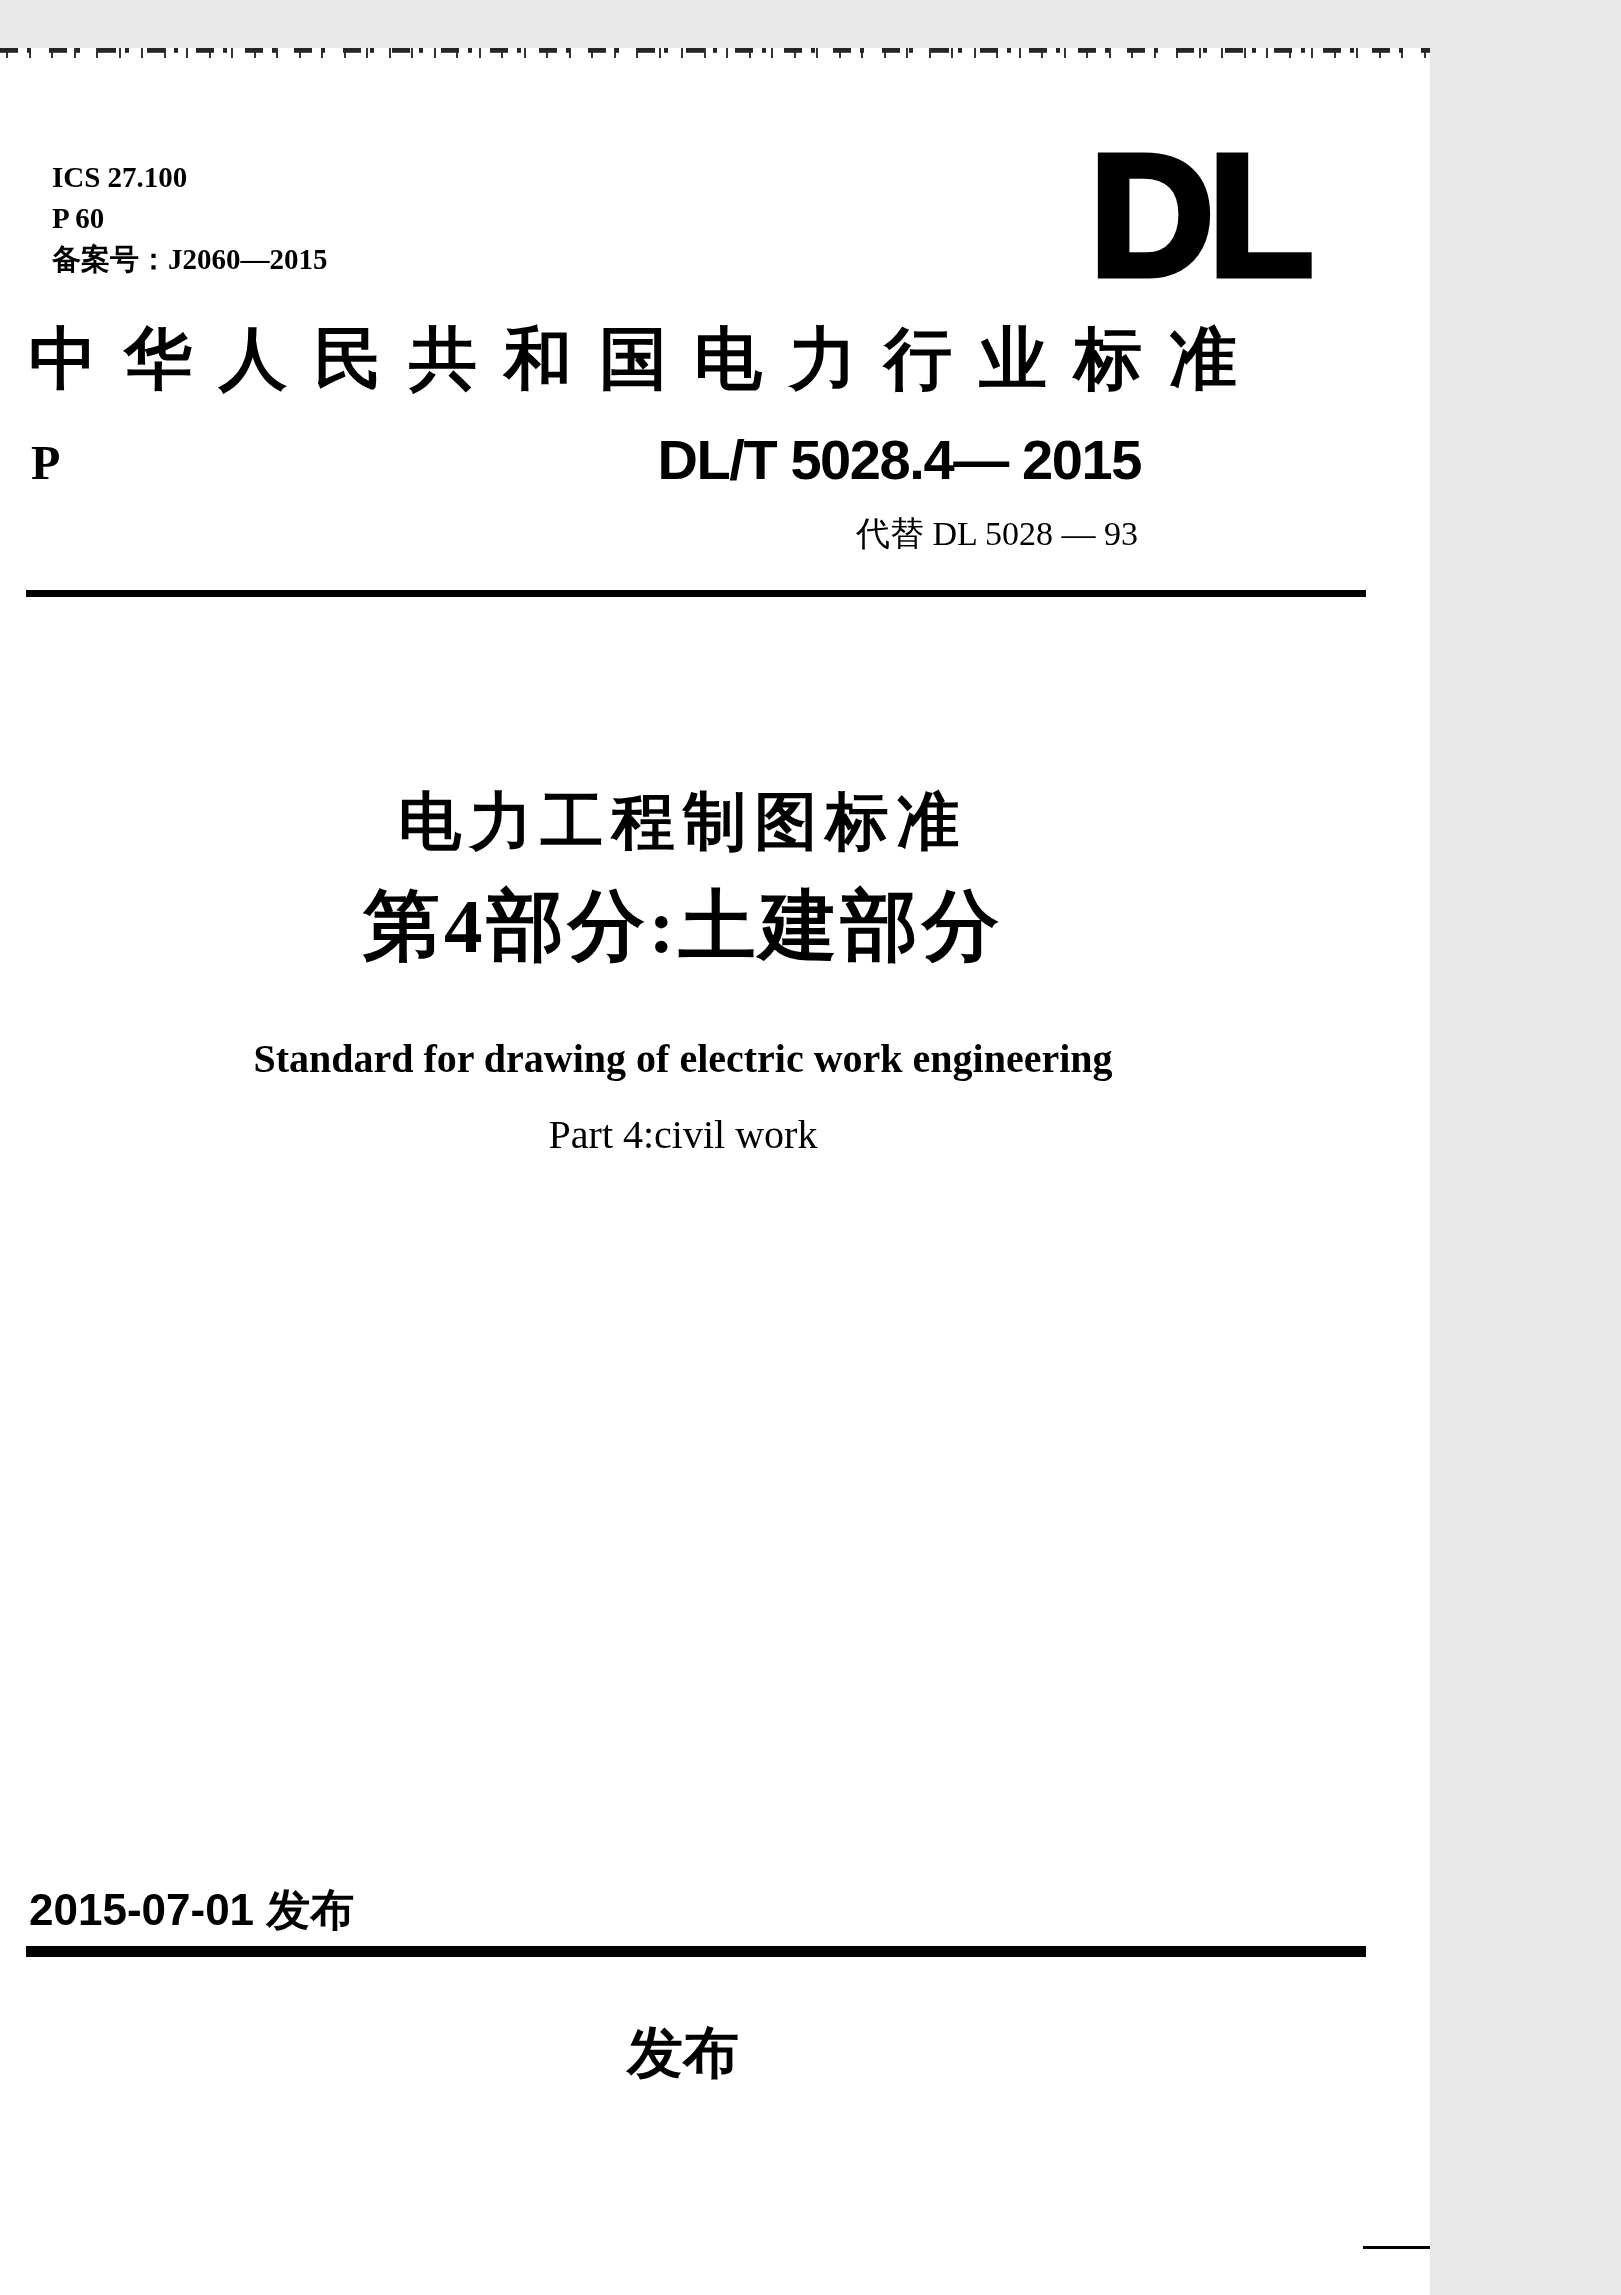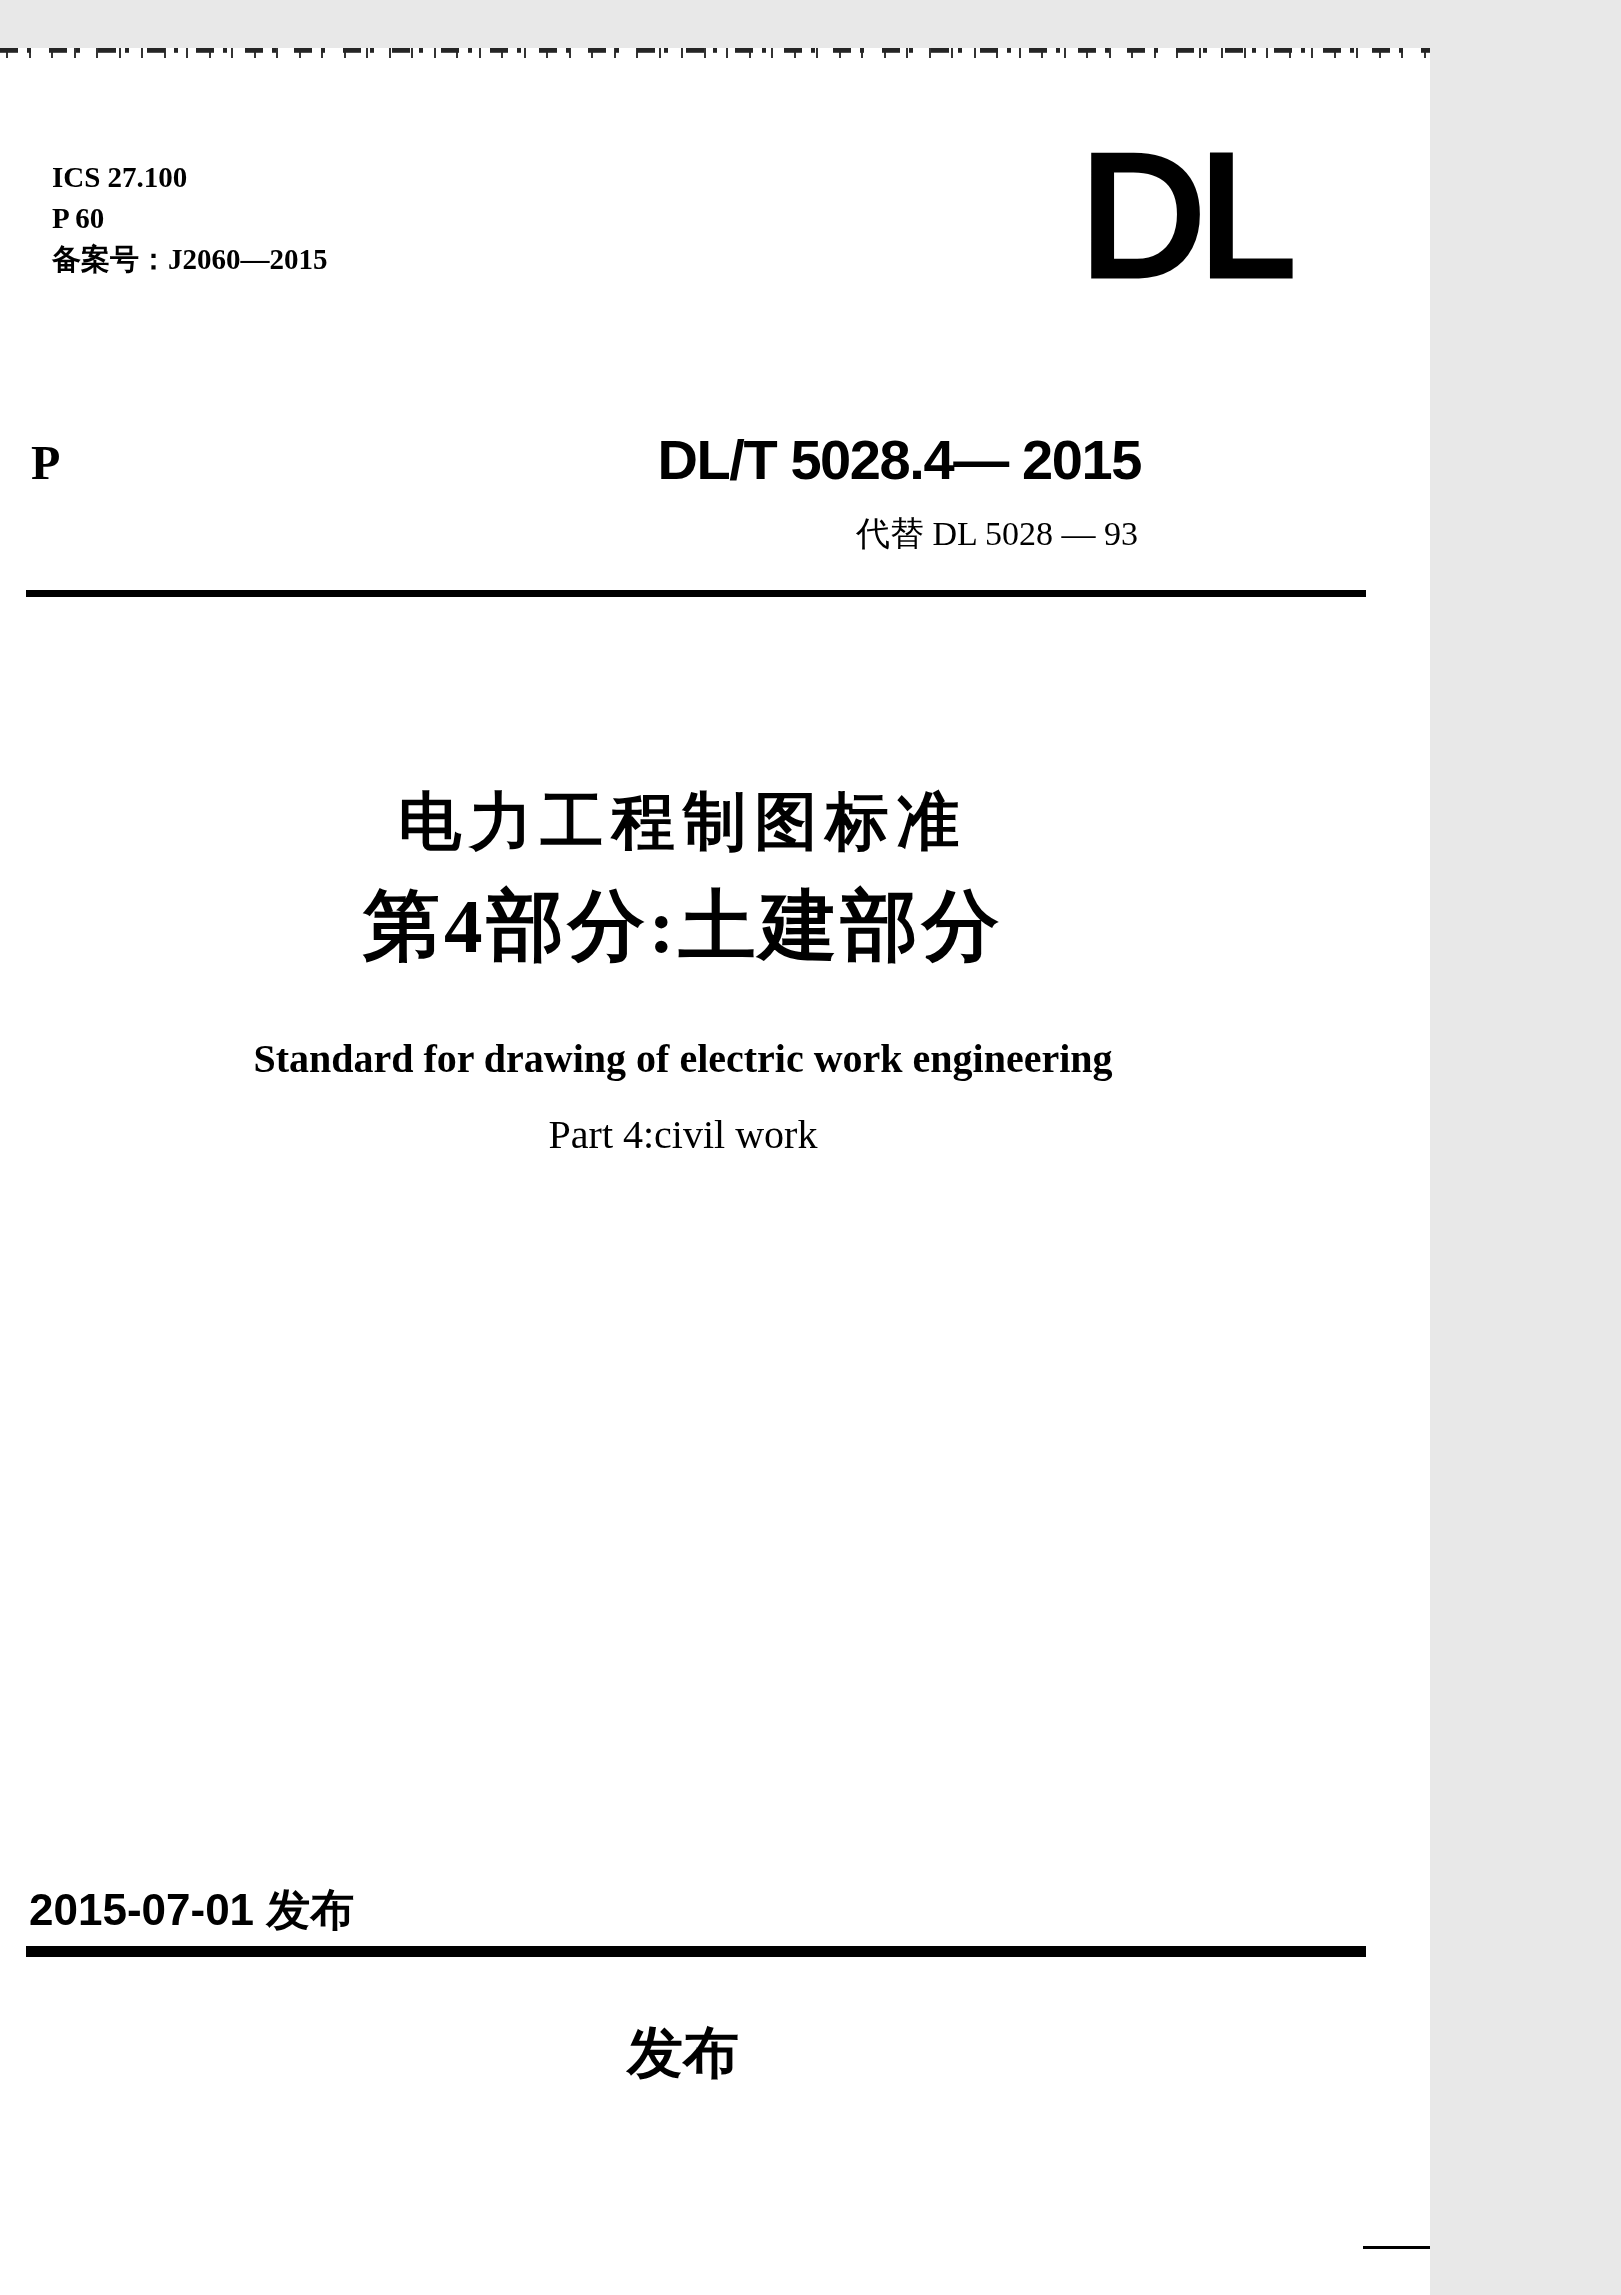--- a/index.html
+++ b/index.html
@@ -43,23 +43,23 @@
     background:repeating-linear-gradient(180deg,#000 0 6.8px,transparent 6.8px 12.3px);}
 
   
   .ics-block{
     position:absolute;left:52px;top:109px;
     font-family:"Liberation Serif", serif;
     font-weight:bold;font-size:29px;line-height:41px;
   }
   .dl-logo{
     position:absolute;left:1062px;top:81px;width:246px;
-    text-align:center;
+    text-align:right;
     font-family:"Liberation Sans", sans-serif;
-    font-weight:normal;font-size:172px;line-height:172px;
+    font-weight:bold;font-size:172px;line-height:172px;
     letter-spacing:-5.5px;
     -webkit-text-stroke:6.8px #000;
   }
   .std-type{
     position:absolute;left:29px;top:272px;width:1312px;
     font-family:"Liberation Serif", serif;
     font-weight:bold;font-size:68px;line-height:79px;
     letter-spacing:27px;margin-right:-27px;
     white-space:nowrap;
   }
@@ -133,20 +133,21 @@
   <div class="bottom-tick2"></div>
 
   <div class="ics-block">
     <div>ICS 27.100</div>
     <div>P 60</div>
     <div>备案号：J2060—2015</div>
   </div>
 
   <div class="dl-logo">DL</div>
 
+  <div class="std-type">中华人民共和国电力行业标准</div>
 
   <div class="p-mark">P</div>
   <div class="std-no">DL/T 5028.4— 2015</div>
   <div class="replaces">代替 DL 5028 — 93</div>
 
   <div class="rule1"></div>
 
   <div class="title-wrap">
     <div class="zh-title-1">电力工程制图标准</div>
     <div class="zh-title-2">第4部分:土建部分</div>

